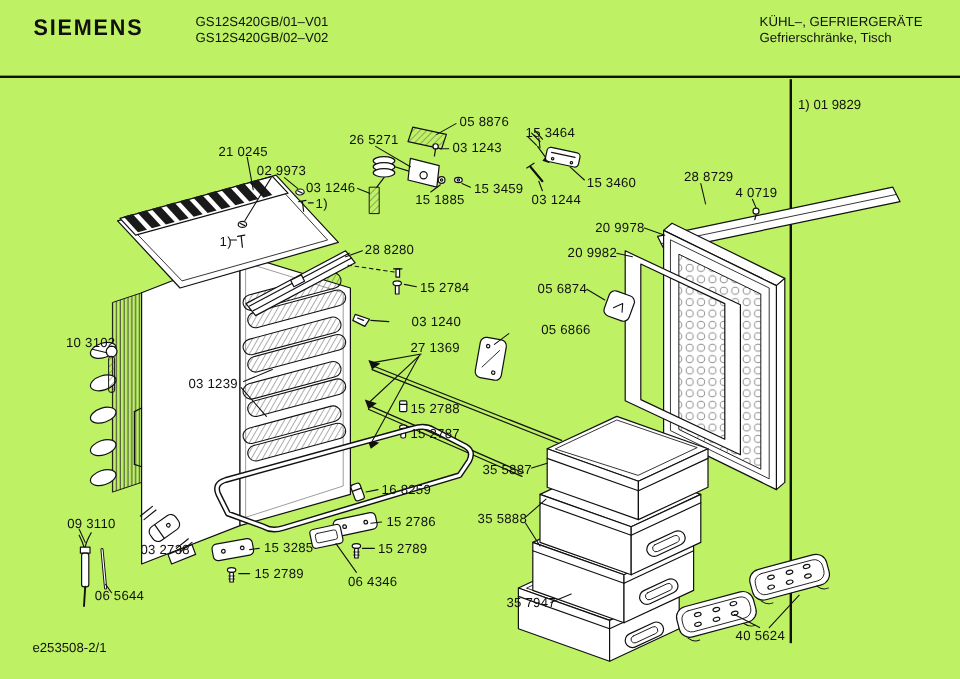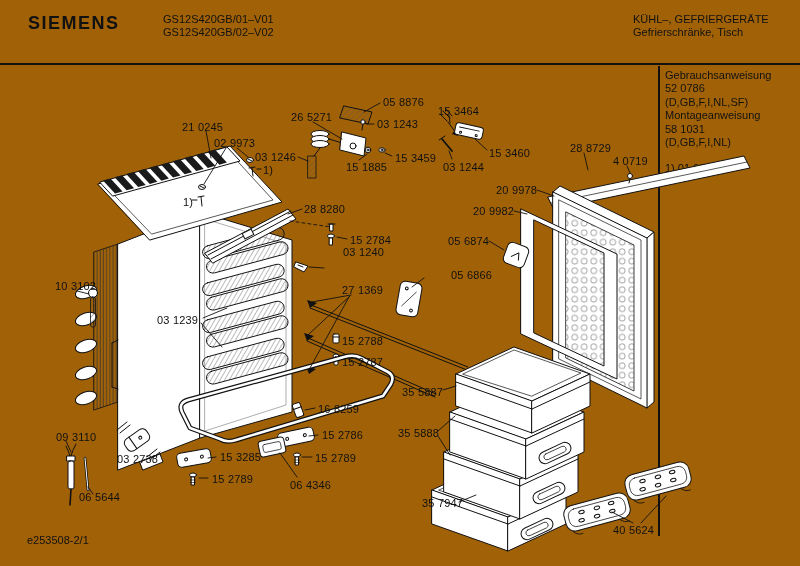--- a/index.html
+++ b/index.html
@@ -1,16 +1,16 @@
 <!DOCTYPE html>
 <html><head>
 <meta charset="utf-8">
 <style>
   html,body{margin:0;padding:0;background:#fff;}
-  .page{position:relative;width:800px;height:566px;background:#a16207;overflow:hidden;
+  .page{position:relative;width:800px;height:566px;background:#bef264;overflow:hidden;
         font-family:"Liberation Sans",sans-serif;color:#111;}
   .brand{position:absolute;left:28px;top:13px;font-size:18px;font-weight:bold;
          letter-spacing:1.5px;transform:scaleY(1.05);}
   .models{position:absolute;left:163px;top:13px;font-size:11px;line-height:13px;}
   .category{position:absolute;left:633px;top:13px;font-size:11px;line-height:13px;}
   .hrule{position:absolute;left:0;top:63px;width:800px;height:2px;background:#111;}
   .vrule{position:absolute;left:658px;top:66px;width:2px;height:470px;background:#111;}
   .info-panel{position:absolute;left:665px;top:69px;font-size:11px;line-height:13.4px;}
   .info-panel .footnote{margin-top:13px;}
   .doc-number{position:absolute;left:27px;top:534px;font-size:11px;}
@@ -28,28 +28,20 @@
     <div>GS12S420GB/02–V02</div>
   </div>
   <div class="category">
     <div>KÜHL–, GEFRIERGERÄTE</div>
     <div>Gefrierschränke, Tisch</div>
   </div>
   <div class="hrule"></div>
   <div class="vrule"></div>
 
   <div class="info-panel">
-    <div id="info-lines">
-        <div>Gebrauchsanweisung</div>
-        <div>52 0786</div>
-        <div>(D,GB,F,I,NL,SF)</div>
-        <div>Montageanweisung</div>
-        <div>58 1031</div>
-        <div>(D,GB,F,I,NL)</div>
-      </div>
     <div class="footnote">1)  01 9829</div>
   </div>
 
   <div class="doc-number">e253508-2/1</div>
 
   <svg class="art" width="800" height="566" viewBox="0 0 800 566">
     <defs>
       <pattern id="hatch" width="4" height="4" patternUnits="userSpaceOnUse" patternTransform="rotate(45)">
         <line x1="0" y1="0" x2="0" y2="4" stroke="#555" stroke-width="0.8"></line>
       </pattern>
@@ -391,21 +383,21 @@
       <span class="part-label" style="left: 489px; top: 147px;">15 3460</span>
       <span class="part-label" style="left: 443px; top: 161px;">03 1244</span>
       <span class="part-label" style="left: 570px; top: 142px;">28 8729</span>
       <span class="part-label" style="left: 613px; top: 155px;">4 0719</span>
       <span class="part-label" style="left: 496px; top: 184px; text-align: right;">20 9978</span>
       <span class="part-label" style="left: 473px; top: 205px;">20 9982</span>
       <span class="part-label" style="left: 448px; top: 235px;">05 6874</span>
       <span class="part-label" style="left: 407px; top: 269px; padding-left: 44px;">05 6866</span>
       <span class="part-label" style="left: 304px; top: 203px;">28 8280</span>
       <span class="part-label" style="left: 350px; top: 234px;">15 2784</span>
-      <span class="part-label" style="left: 327px; top: 246px; padding-left: 16px;">03 1240</span>
+      <span class="part-label" style="left: 327px; top: 263px; padding-left: 16px;">03 1240</span>
       <span class="part-label" style="left: 342px; top: 284px;">27 1369</span>
       <span class="part-label" style="left: 157px; top: 314px;">03 1239</span>
       <span class="part-label" style="left: 55px; top: 280px;">10 3102</span>
       <span class="part-label" style="left: 342px; top: 335px;">15 2788</span>
       <span class="part-label" style="left: 342px; top: 356px;">15 2787</span>
       <span class="part-label" style="left: 402px; top: 386px;">35 5887</span>
       <span class="part-label" style="left: 398px; top: 427px;">35 5888</span>
       <span class="part-label" style="left: 318px; top: 403px;">16 8259</span>
       <span class="part-label" style="left: 322px; top: 429px;">15 2786</span>
       <span class="part-label" style="left: 220px; top: 451px;">15 3285</span>

